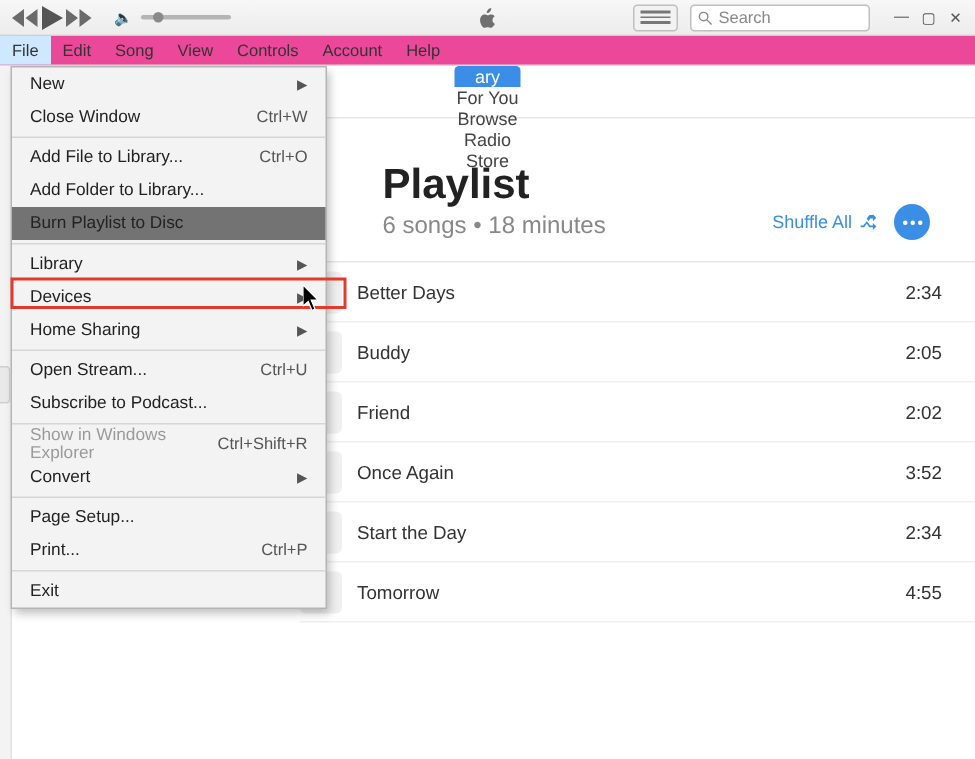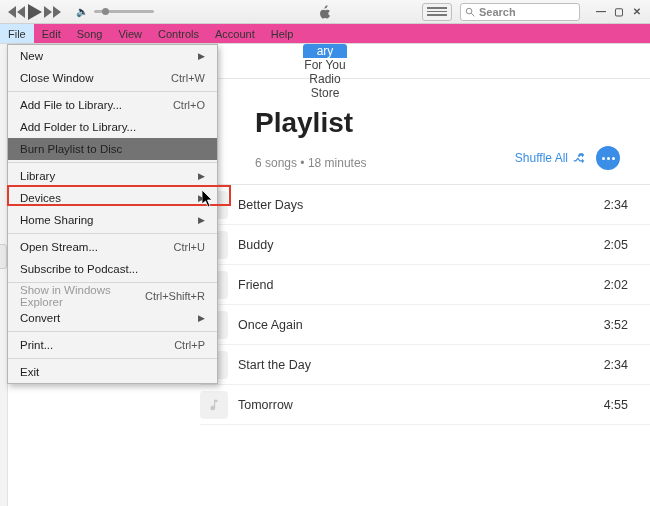--- a/index.html
+++ b/index.html
@@ -3,36 +3,36 @@
 <meta charset="utf-8">
 <style>
   * { box-sizing: border-box; margin: 0; padding: 0; font-family: "Segoe UI", Arial, sans-serif; }
   body { width: 650px; height: 506px; overflow: hidden; background: #fff; }
   .titlebar { height: 24px; background: linear-gradient(#f7f7f7,#ececec); border-bottom: 1px solid #d0d0d0; display: flex; align-items: center; justify-content: space-between; padding: 0 4px; }
   .tb-left { display: flex; align-items: center; gap: 2px; padding-left: 4px;}
   .tb-ctrl { display: flex; align-items: center; justify-content: center; cursor: pointer; }
   .slider { width: 60px; height: 3px; background: #b5b5b5; border-radius: 2px; margin: 0 4px; position: relative; }
   .slider .knob { width: 7px; height: 7px; background: #8a8a8a; border-radius: 50%; position: absolute; top: -2px; left: 8px; }
   .apple-center { position: absolute; left: 50%; top: 4px; transform: translateX(-50%); }
-  .tb-right { display: flex; align-items: center; gap: 8px; font-weight: bold; }
+  .tb-right { display: flex; align-items: center; gap: 8px; }
   .listbtn { width: 30px; height: 18px; border: 1px solid #bfbfbf; border-radius: 3px; display: flex; flex-direction: column; justify-content: center; gap: 2px; padding: 0 4px; background: #f2f2f2; }
   .listbtn div { height: 1.5px; background: #777; }
   .search { width: 120px; height: 18px; border: 1px solid #bfbfbf; border-radius: 3px; display: flex; align-items: center; padding: 0 4px; background: #fff; font-size: 11px; color: #888; gap: 4px;}
   .winbtns { display: flex; gap: 0; margin-left: 4px; }
   .winbtn { width: 18px; height: 16px; display: flex; align-items: center; justify-content: center; font-size: 10px; color: #555; cursor: pointer;}
   .menubar { height: 20px; background: #ec4899; border-bottom: 1px solid #d9d9d9; display: flex; align-items: stretch; font-size: 11px; color: #333; position: relative; }
   .menuitem { padding: 0 8px; display: flex; align-items: center; cursor: pointer; }
   .menuitem.open { background: #cde8ff; }
   .navtabs { height: 35px; display: flex; align-items: center; font-size: 12px; color: #444; padding: 0 10px; gap: 0; border-bottom: 1px solid #e6e6e6; position: relative; flex-direction: column; }
   .navtabs .spacer { width: 230px; }
   .tab { padding: 0 14px; height: 35px; display: flex; align-items: center; cursor: pointer; }
   .tab.active { background: #3a8ee6; color: #fff; border-radius: 3px 3px 0 0; }
   .playlist-header { padding: 28px 30px 14px 255px; display: flex; justify-content: space-between; align-items: flex-end; border-bottom: 1px solid #e6e6e6; }
   .ph-left h1 { font-size: 28px; font-weight: 600; color: #222; }
-  .ph-left .sub { font-size: 12px; color: #888; margin-top: 17px; }
+  .ph-left .sub { font-size: 16px; color: #888; margin-top: 3px; }
   .ph-right { display: flex; align-items: center; gap: 10px; }
   .shuffle { color: #3a8ee6; font-size: 12px; cursor: pointer; display: flex; align-items: center; gap: 4px; }
   .morebtn { width: 24px; height: 24px; background: #3a8ee6; border-radius: 50%; display: flex; align-items: center; justify-content: center; cursor: pointer; }
   .morebtn span { width: 3px; height: 3px; background: #fff; border-radius: 50%; margin: 0 1px; }
   .songs { padding-left: 200px; }
   .song { display: flex; align-items: center; justify-content: space-between; height: 40px; border-bottom: 1px solid #f0f0f0; padding-right: 22px; font-size: 12.5px; color: #333; }
   .song .sl { display: flex; align-items: center; gap: 10px; }
   .art { width: 28px; height: 28px; background: #f0f0f0; border-radius: 4px; display: flex; align-items: center; justify-content: center; }
   .dropdown { position: absolute; left: 7px; top: 44px; width: 211px; background: #f3f3f3; border: 1px solid #b5b5b5; box-shadow: 2px 3px 6px rgba(0,0,0,0.25); font-size: 11.5px; color: #222; z-index: 50; }
   .ditem { display: flex; align-items: center; justify-content: space-between; height: 22px; padding: 0 12px; cursor: pointer; }
@@ -112,20 +112,23 @@
 
 <div class="navtabs">
   <div class="spacer"></div>
   <div class="tab active">
       <span>ary</span>
     </div>
   <div class="tab">
       <span>For You</span>
     </div>
   <div class="tab">
+      <span>Browse</span>
+    </div>
+  <div class="tab">
       <span>Radio</span>
     </div>
   <div class="tab">
       <span>Store</span>
     </div>
 </div>
 
 <div class="playlist-header">
   <div class="ph-left">
     <h1>Playlist</h1>
@@ -264,20 +267,23 @@
     <div class="ditem disabled">
       <span>Show in Windows Explorer</span>
       <span class="short">Ctrl+Shift+R</span>
     </div>
     <div class="ditem">
       <span>Convert</span>
       <span class="arrow">▶</span>
     </div>
     <div class="sep"></div>
     <div class="ditem">
+      <span>Page Setup...</span>
+    </div>
+    <div class="ditem">
       <span>Print...</span>
       <span class="short">Ctrl+P</span>
     </div>
     <div class="sep"></div>
     <div class="ditem">
       <span>Exit</span>
     </div>
   </div>
 
 <div class="highlight-box" style="left:7px; top:185px; width:224px; height:21px;"></div>

